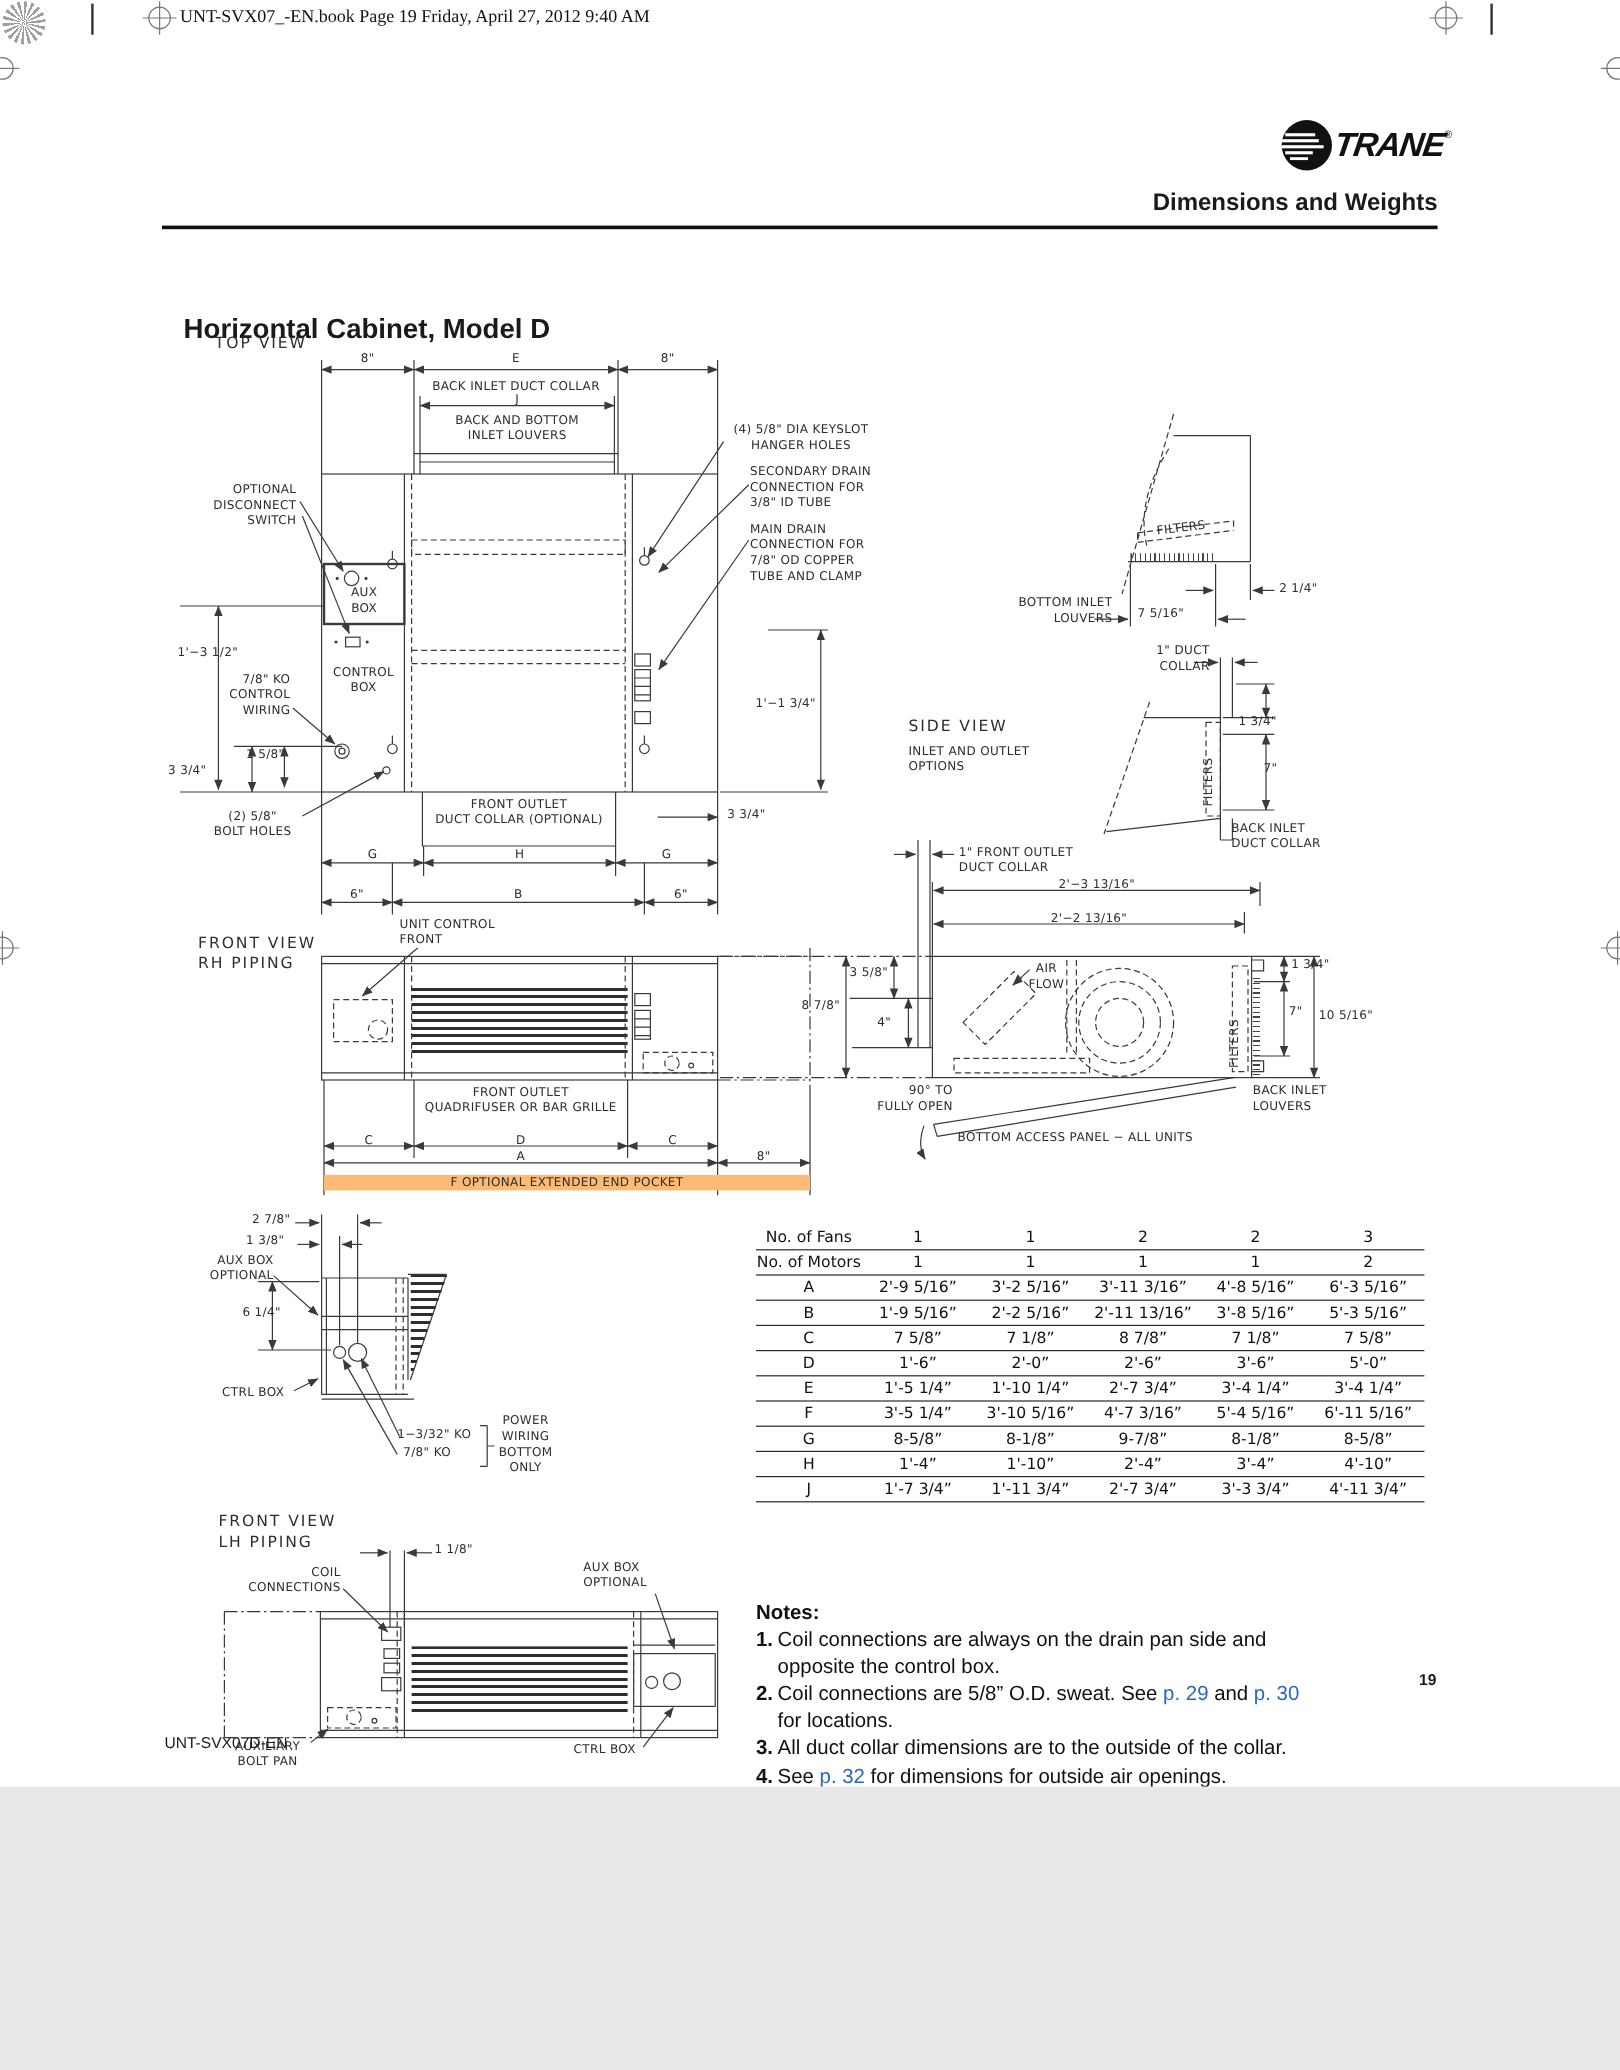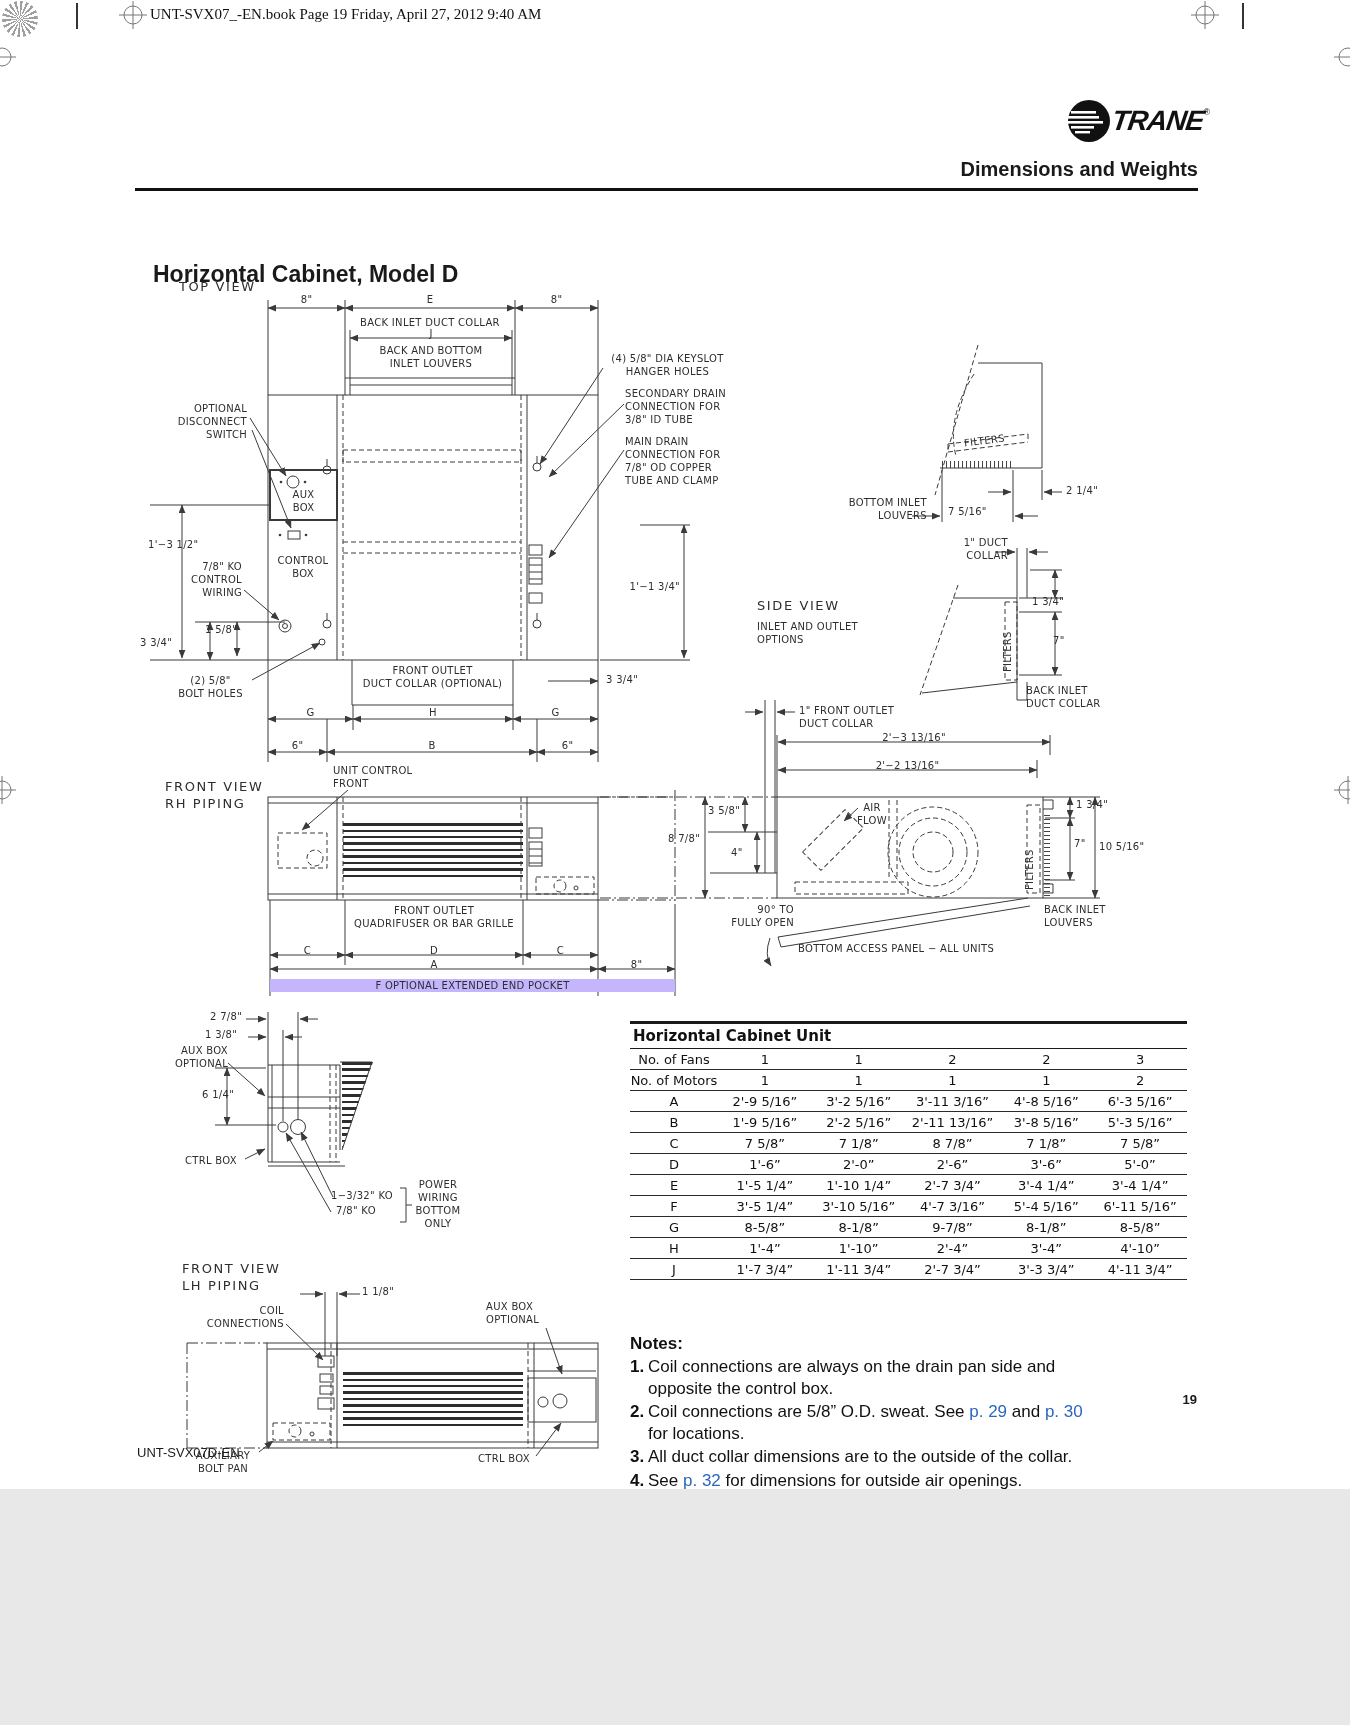--- a/index.html
+++ b/index.html
@@ -404,21 +404,21 @@
 RH PIPING</div>
   <div class="lbl" style="left:333px;top:764px;">UNIT CONTROL
 FRONT</div>
   <div class="lbl ca" style="left:348px;top:904px;width:172px;">FRONT OUTLET
 QUADRIFUSER OR BAR GRILLE</div>
   <div class="lbl ca" style="left:270px;top:944px;width:75px;">C</div>
   <div class="lbl ca" style="left:345px;top:944px;width:178px;">D</div>
   <div class="lbl ca" style="left:523px;top:944px;width:75px;">C</div>
   <div class="lbl ca" style="left:270px;top:958px;width:328px;">A</div>
   <div class="lbl ca" style="left:598px;top:958px;width:77px;">8"</div>
-  <div class="lbl ca" style="left:270px;top:979px;width:405px;background:#c4b5fd;">F OPTIONAL EXTENDED END POCKET</div>
+  <div class="lbl ca" style="left:270px;top:979px;width:405px;background:#fdba74;">F OPTIONAL EXTENDED END POCKET</div>
 
   <div class="lbl" style="left:210px;top:1010px;">2 7/8"</div>
   <div class="lbl" style="left:205px;top:1028px;">1 3/8"</div>
   <div class="lbl ra" style="left:160px;top:1044px;width:68px;">AUX BOX
 OPTIONAL</div>
   <div class="lbl" style="left:202px;top:1088px;">6 1/4"</div>
   <div class="lbl" style="left:185px;top:1154px;">CTRL BOX</div>
   <div class="lbl" style="left:331px;top:1189px;">1−3/32" KO</div>
   <div class="lbl" style="left:336px;top:1204px;">7/8" KO</div>
   <div class="lbl ca" style="left:413px;top:1178px;width:50px;">POWER
@@ -431,21 +431,20 @@
   <div class="lbl" style="left:362px;top:1285px;">1 1/8"</div>
   <div class="lbl ra" style="left:202px;top:1304px;width:82px;">COIL
 CONNECTIONS</div>
   <div class="lbl" style="left:486px;top:1300px;">AUX BOX
 OPTIONAL</div>
   <div class="lbl ca" style="left:188px;top:1449px;width:70px;">AUXILIARY
 BOLT PAN</div>
   <div class="lbl" style="left:478px;top:1452px;">CTRL BOX</div>
 
   <div class="tbl">
-    <div class="tbl-title">Horizontal Cabinet Unit</div>
     <div id="tbody">
         <div class="trow">
           <div class="tc0">No. of Fans</div>
           <div class="tc">1</div>
           <div class="tc">1</div>
           <div class="tc">2</div>
           <div class="tc">2</div>
           <div class="tc">3</div>
         </div>
         <div class="trow">

